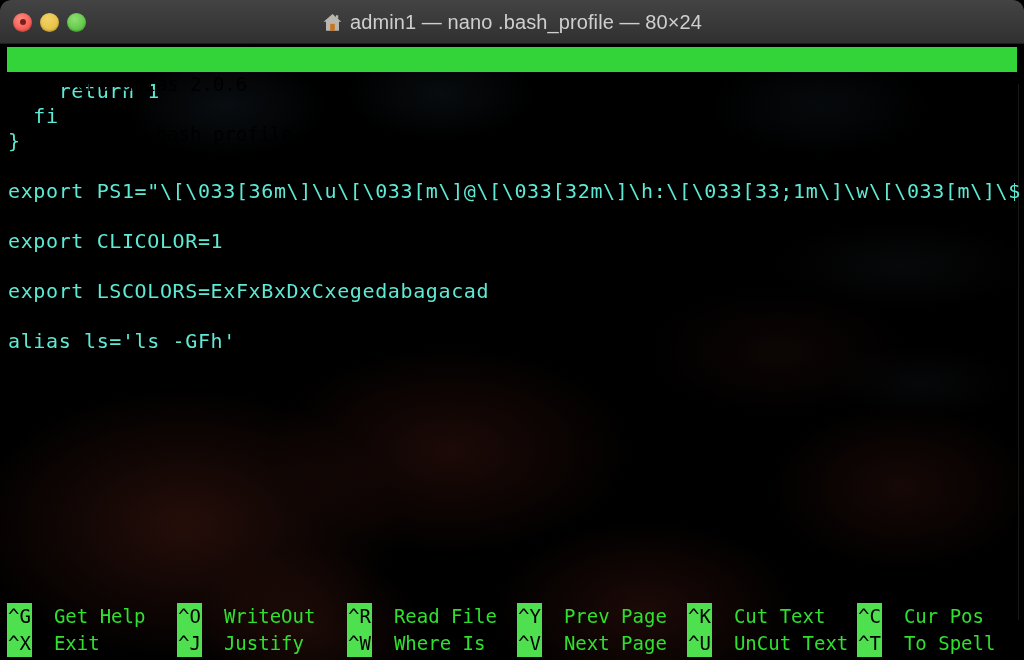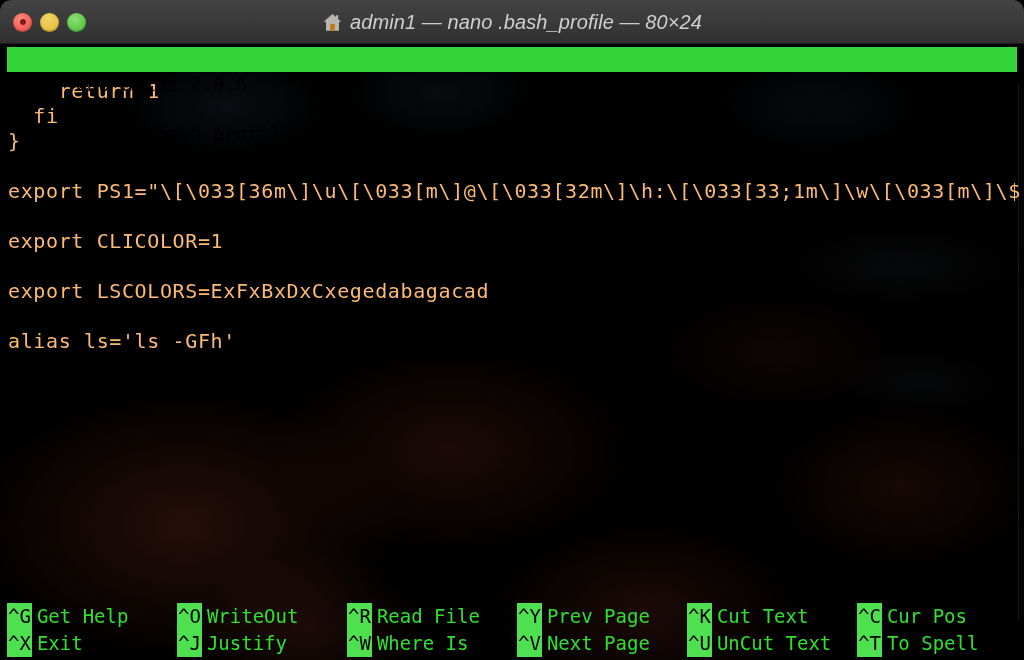--- a/index.html
+++ b/index.html
@@ -70,21 +70,20 @@
     height: 44px;
     display: flex;
     align-items: center;
     justify-content: center;
     gap: 7px;
     color: #cfcfcf;
     font-family: "Liberation Sans", sans-serif;
     font-size: 20px;
     letter-spacing: .1px;
     pointer-events: none;
-    font-style: italic;
   }
   #home-icon { display: block; }
 
   
   #terminal-body {
     position: relative;
     width: 1024px;
     height: 616px;
     background: #000;
     overflow: hidden;
@@ -125,21 +124,21 @@
     z-index: 3;
   }
   #nano-header span { display: inline-block; }
 
   
   #editor-text {
     position: absolute;
     left: 8px;
     top: 35px;
     width: 1010px;
-    color: #fdba74;
+    color: #5eead4;
     font-family: "DejaVu Sans Mono", monospace;
     font-size: 20px;
     line-height: 25px;
     white-space: pre;
     z-index: 2;
     letter-spacing: 0.62px;
   }
   .code-line { height: 25px; }
 
   
@@ -165,21 +164,21 @@
     flex: 0 0 170px;
   }
   .sc-key {
     background: #4fe04f;
     color: #000;
     padding: 0 1px;
     white-space: pre;
   }
   .sc-label {
     color: #2fe02f;
-    padding-left: 5px;
+    padding-left: 22px;
     white-space: pre;
   }
 
   
   #scroll-hairline {
     position: absolute;
     right: 5px;
     top: 40px;
     bottom: 40px;
     width: 1px;

